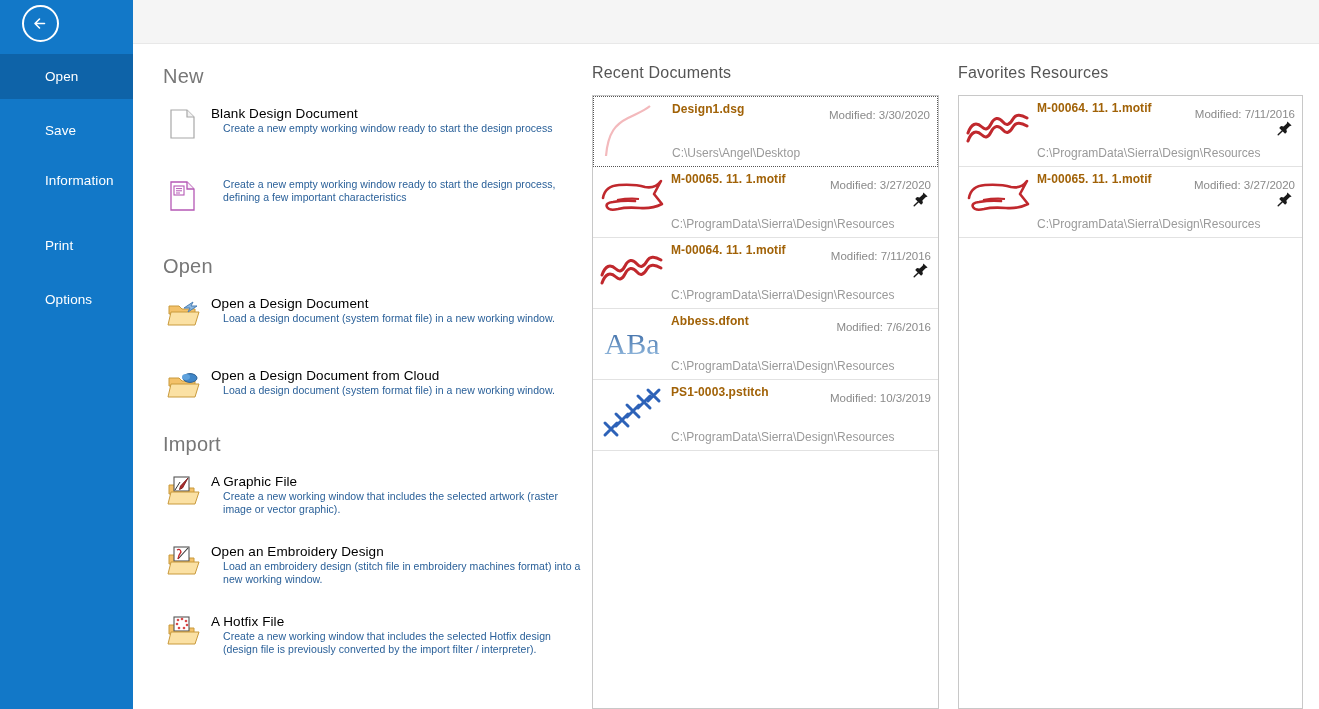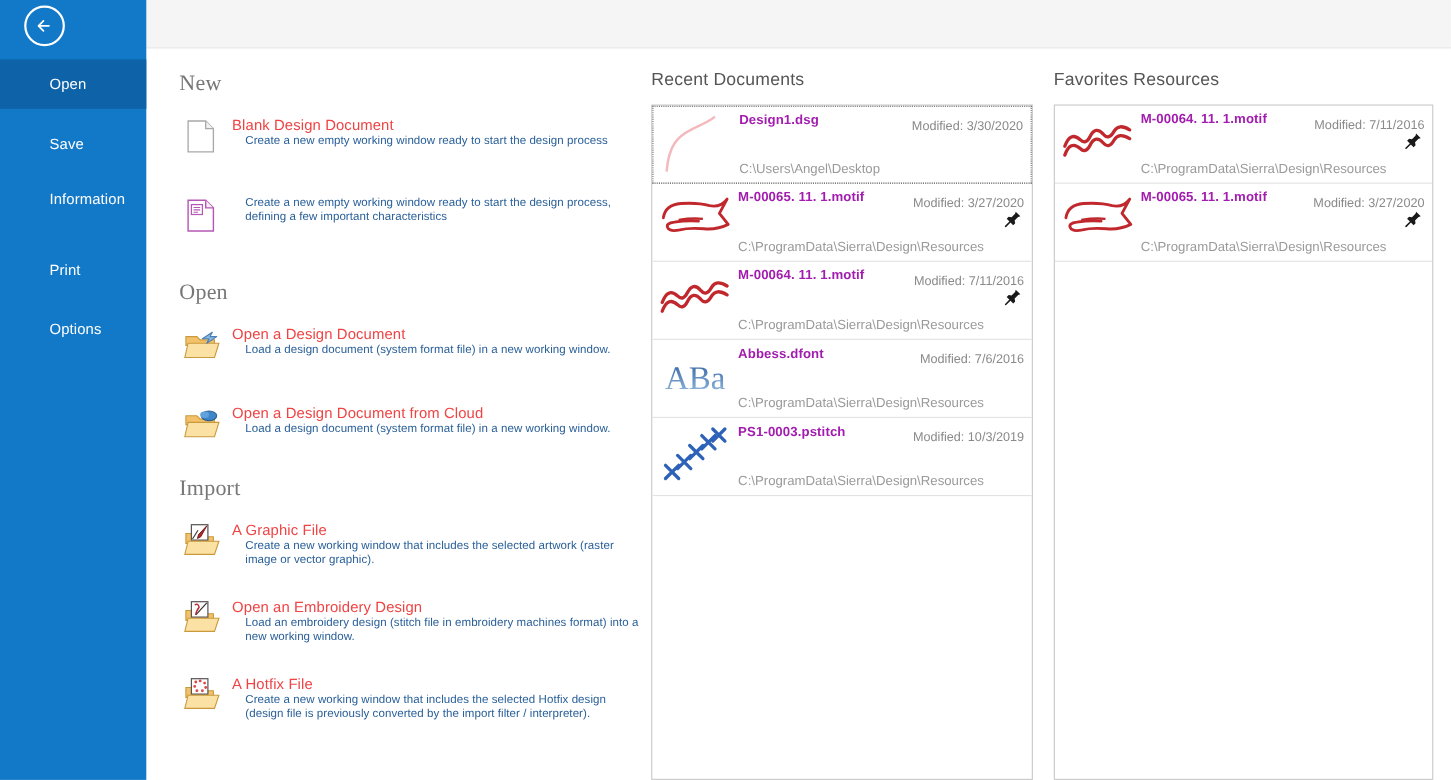--- a/index.html
+++ b/index.html
@@ -44,31 +44,30 @@
   }
   .side-item.active { background: #0e63a8; }
 
   
   #leftcol { position: absolute; left: 133px; top: 44px; width: 447px; height: 665px; }
 
   .grp-title {
     position: absolute; left: 30px;
     font-size: 20px; color: #777777; font-weight: 400;
     letter-spacing: .2px;
-    font-family: Liberation Serif, serif;
   }
 
   .cmd {
     position: absolute; left: 30px; width: 420px;
     cursor: pointer;
   }
   .cmd .ic { position: absolute; left: 4px; top: 2px; width: 34px; height: 32px; }
   .cmd .ttl {
     margin-left: 48px;
-    color: #ef4444; font-size: 13.5px; line-height: 16px;
+    color: #000000; font-size: 13.5px; line-height: 16px;
     letter-spacing: .1px;
   }
   .cmd .dsc {
     margin-left: 60px;
     color: #2a6099; font-size: 10.5px; line-height: 13px;
     letter-spacing: .05px;
   }
 
   
   .panel-title {
@@ -89,21 +88,21 @@
   .docrow.sel {
     border: 1px dotted #555555;
     border-bottom: 1px dotted #555555;
   }
   .docrow .thumb {
     position: absolute; left: 4px; top: 5px;
     width: 70px; height: 58px;
   }
   .docrow .fname {
     position: absolute; left: 78px; top: 5px;
-    font-size: 12px; color: #a21caf; font-weight: bold;
+    font-size: 12px; color: #a16207; font-weight: bold;
     letter-spacing: .1px;
   }
   .docrow .mod {
     position: absolute; right: 7px; top: 12px;
     font-size: 11.5px; color: #8a8a8a;
   }
   .docrow .path {
     position: absolute; left: 78px; bottom: 6px;
     font-size: 12px; color: #9a9a9a; margin-top: 17px;
   }

